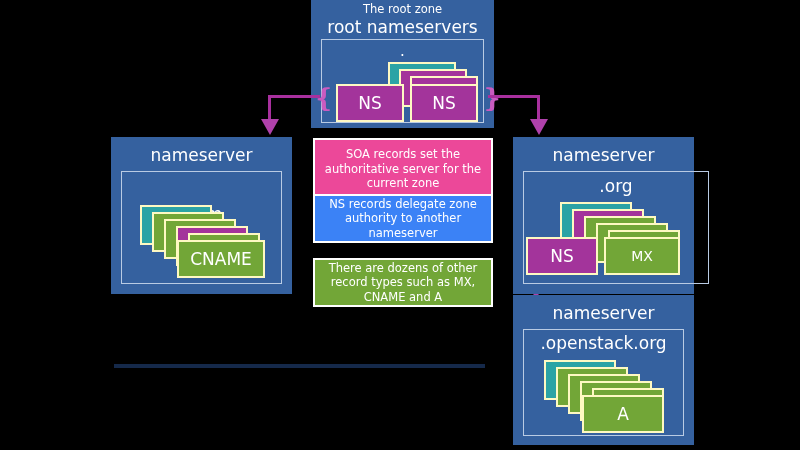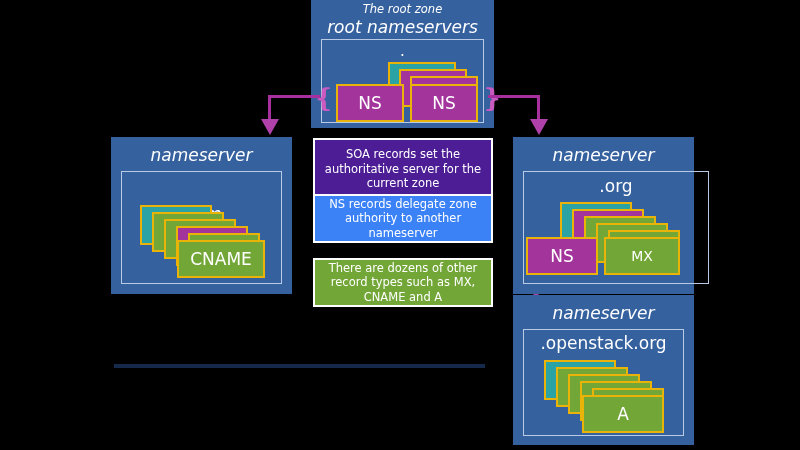--- a/index.html
+++ b/index.html
@@ -3,27 +3,27 @@
 <meta charset="utf-8">
 <style>
   html,body{margin:0;padding:0;background:#000;}
   body{width:800px;height:450px;overflow:hidden;
        font-family:"DejaVu Sans","Liberation Sans",sans-serif;}
   #stage{position:relative;width:800px;height:450px;background:#000;}
 
   
   .zone{position:absolute;background:#35619f;box-sizing:border-box;}
   .zone-title{position:absolute;left:0;right:0;text-align:center;color:#ffffff;
-              white-space:nowrap;font-style:italic;}
+              white-space:nowrap;}
   .inner{position:absolute;border:1.5px solid #b9cbe4;box-sizing:border-box;}
   .inner-label{position:absolute;left:0;right:0;text-align:center;color:#ffffff;
                white-space:nowrap;}
 
   
-  .card{position:absolute;box-sizing:border-box;border:2px solid #eab308;
+  .card{position:absolute;box-sizing:border-box;border:2px solid #fef9c3;
         display:flex;align-items:center;justify-content:center;
         color:#ffffff;}
   .c-teal{background:#2ba3a5;}
   .c-green{background:#72a637;}
   .c-mag{background:#a3349b;}
 
   
   .legend{position:absolute;box-sizing:border-box;border:2px solid #ffffff;
           display:flex;align-items:center;justify-content:center;text-align:center;
           color:#ffffff;font-size:11.5px;line-height:14.5px;padding:2px 6px;}
@@ -84,21 +84,21 @@
       <div class="card c-green" style="left:30px;top:40px;width:72px;height:40px;"></div>
       <div class="card c-green" style="left:42px;top:47px;width:72px;height:40px;"></div>
       <div class="card c-mag" style="left:54px;top:54px;width:72px;height:40px;"></div>
       <div class="card c-green" style="left:66px;top:61px;width:72px;height:40px;"></div>
       <div class="card c-green" style="left:55px;top:68px;width:88px;height:38px;font-size:17px;">
         <span>CNAME</span>
       </div>
     </div>
   </div>
 
-  <div class="legend" style="left:313px;top:138px;width:180px;height:62px;background:#4c1d95;">
+  <div class="legend" style="left:313px;top:138px;width:180px;height:62px;background:#ec4899;">
     <span>SOA records set the authoritative server for the current zone</span>
   </div>
   <div class="legend" style="left:313px;top:194px;width:180px;height:49px;background:#3b82f6;">
     <span>NS records delegate zone authority to another nameserver</span>
   </div>
   <div class="legend" style="left:313px;top:258px;width:180px;height:49px;background:#72a637;">
     <span>There are dozens of other record types such as MX, CNAME and A</span>
   </div>
 
   <div class="zone" style="left:513px;top:137px;width:181px;height:157px;">

